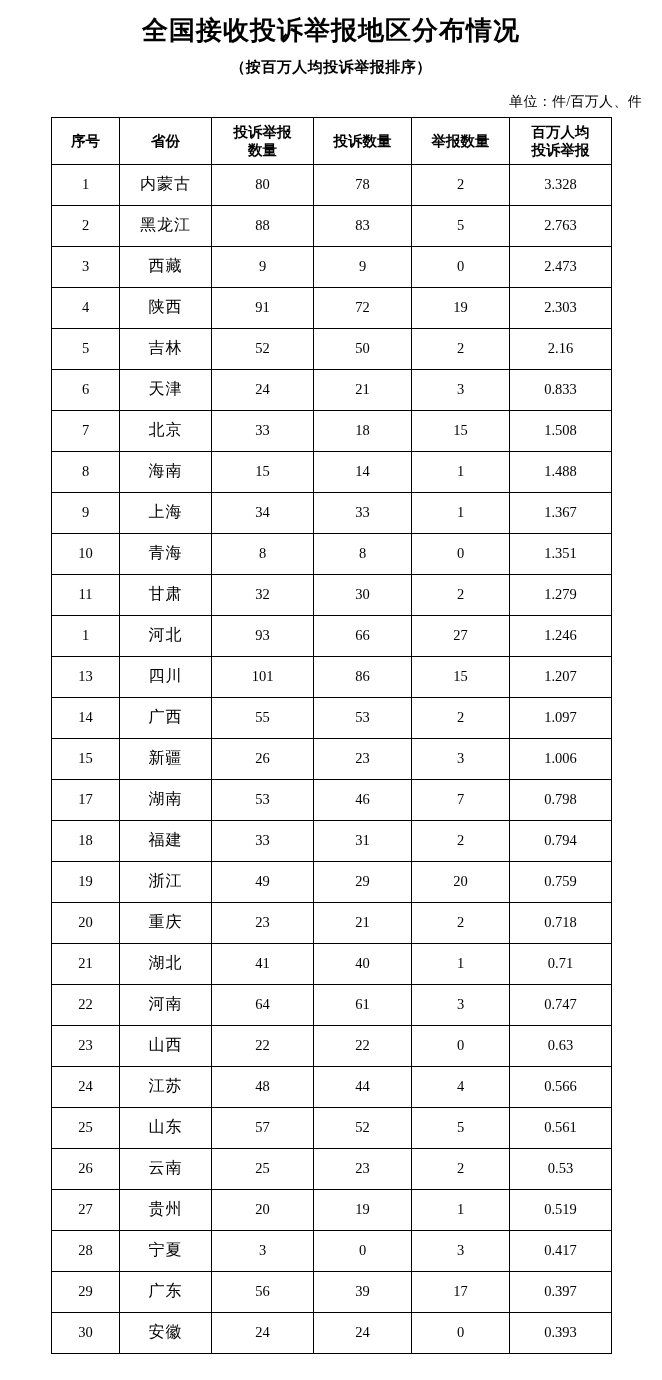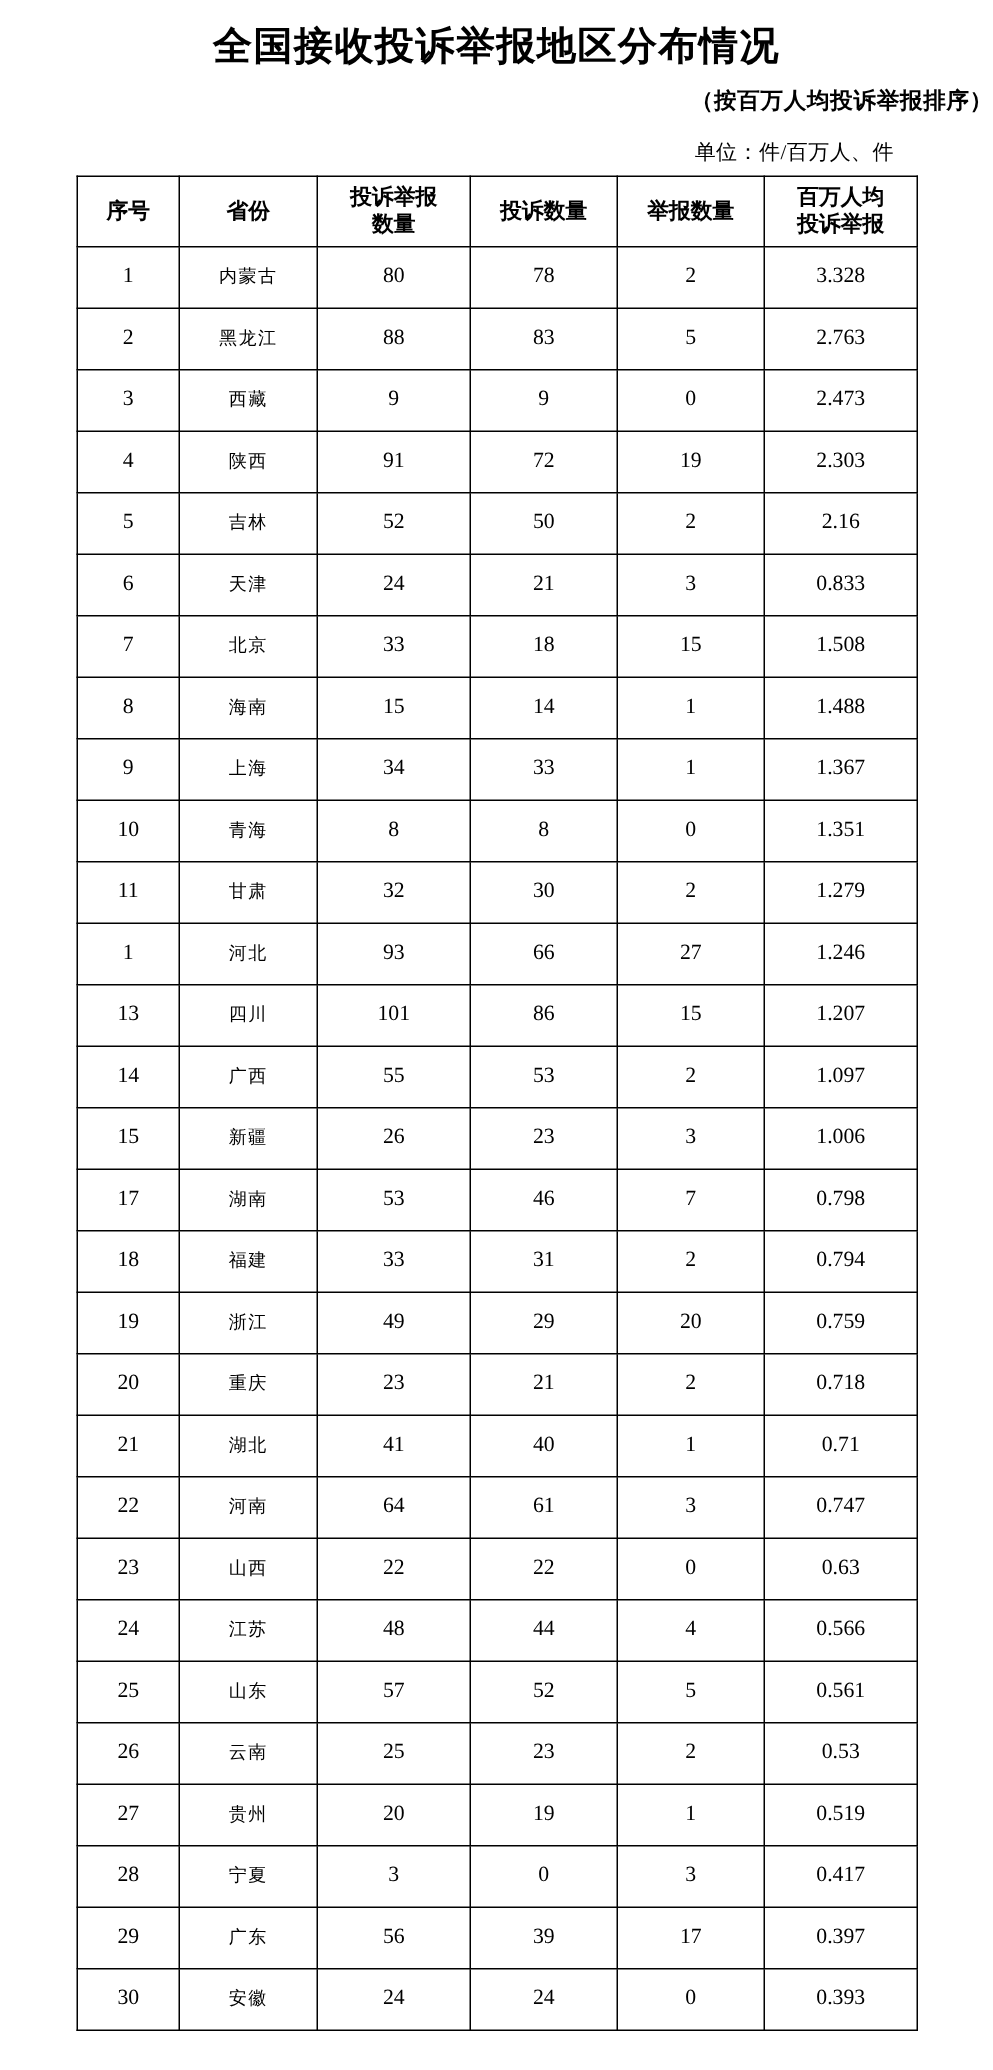--- a/index.html
+++ b/index.html
@@ -23,30 +23,30 @@
   .doc-title {
     text-align: center;
     font-size: 26px;
     font-weight: bold;
     letter-spacing: 1px;
     margin: 14px 0 0 0;
     line-height: 1.3;
     font-family: Liberation Serif, serif;
   }
   .doc-subtitle {
-    text-align: right;
+    text-align: center;
     font-size: 15px;
     font-weight: bold;
     margin: 10px 0 0 0;
     letter-spacing: 0.5px;
   }
   .unit-line {
     text-align: right;
     font-size: 14px;
-    margin: 16px 66px 6px 0;
+    margin: 16px 20px 6px 0;
     letter-spacing: 0.3px;
   }
   .table-wrap {
     margin: 0 auto;
     width: 560px;
   }
   table.data {
     border-collapse: collapse;
     width: 560px;
     table-layout: fixed;
@@ -71,21 +71,21 @@
   col.c-total { width: 102px; }
   col.c-complaint { width: 98px; }
   col.c-report { width: 98px; }
   col.c-per { width: 102px; }
 
   .cell-num {
     font-family: "Liberation Serif", "DejaVu Serif", serif;
     font-size: 14.5px;
   }
   .cell-prov {
-    font-size: 12px;
+    font-size: 16px;
     letter-spacing: 1px;
   }
   .thick-bottom td {
     border-bottom: 2px solid #000000;
   }
   .hdr-two-line {
     line-height: 1.2;
   }
 </style>
 </head>

